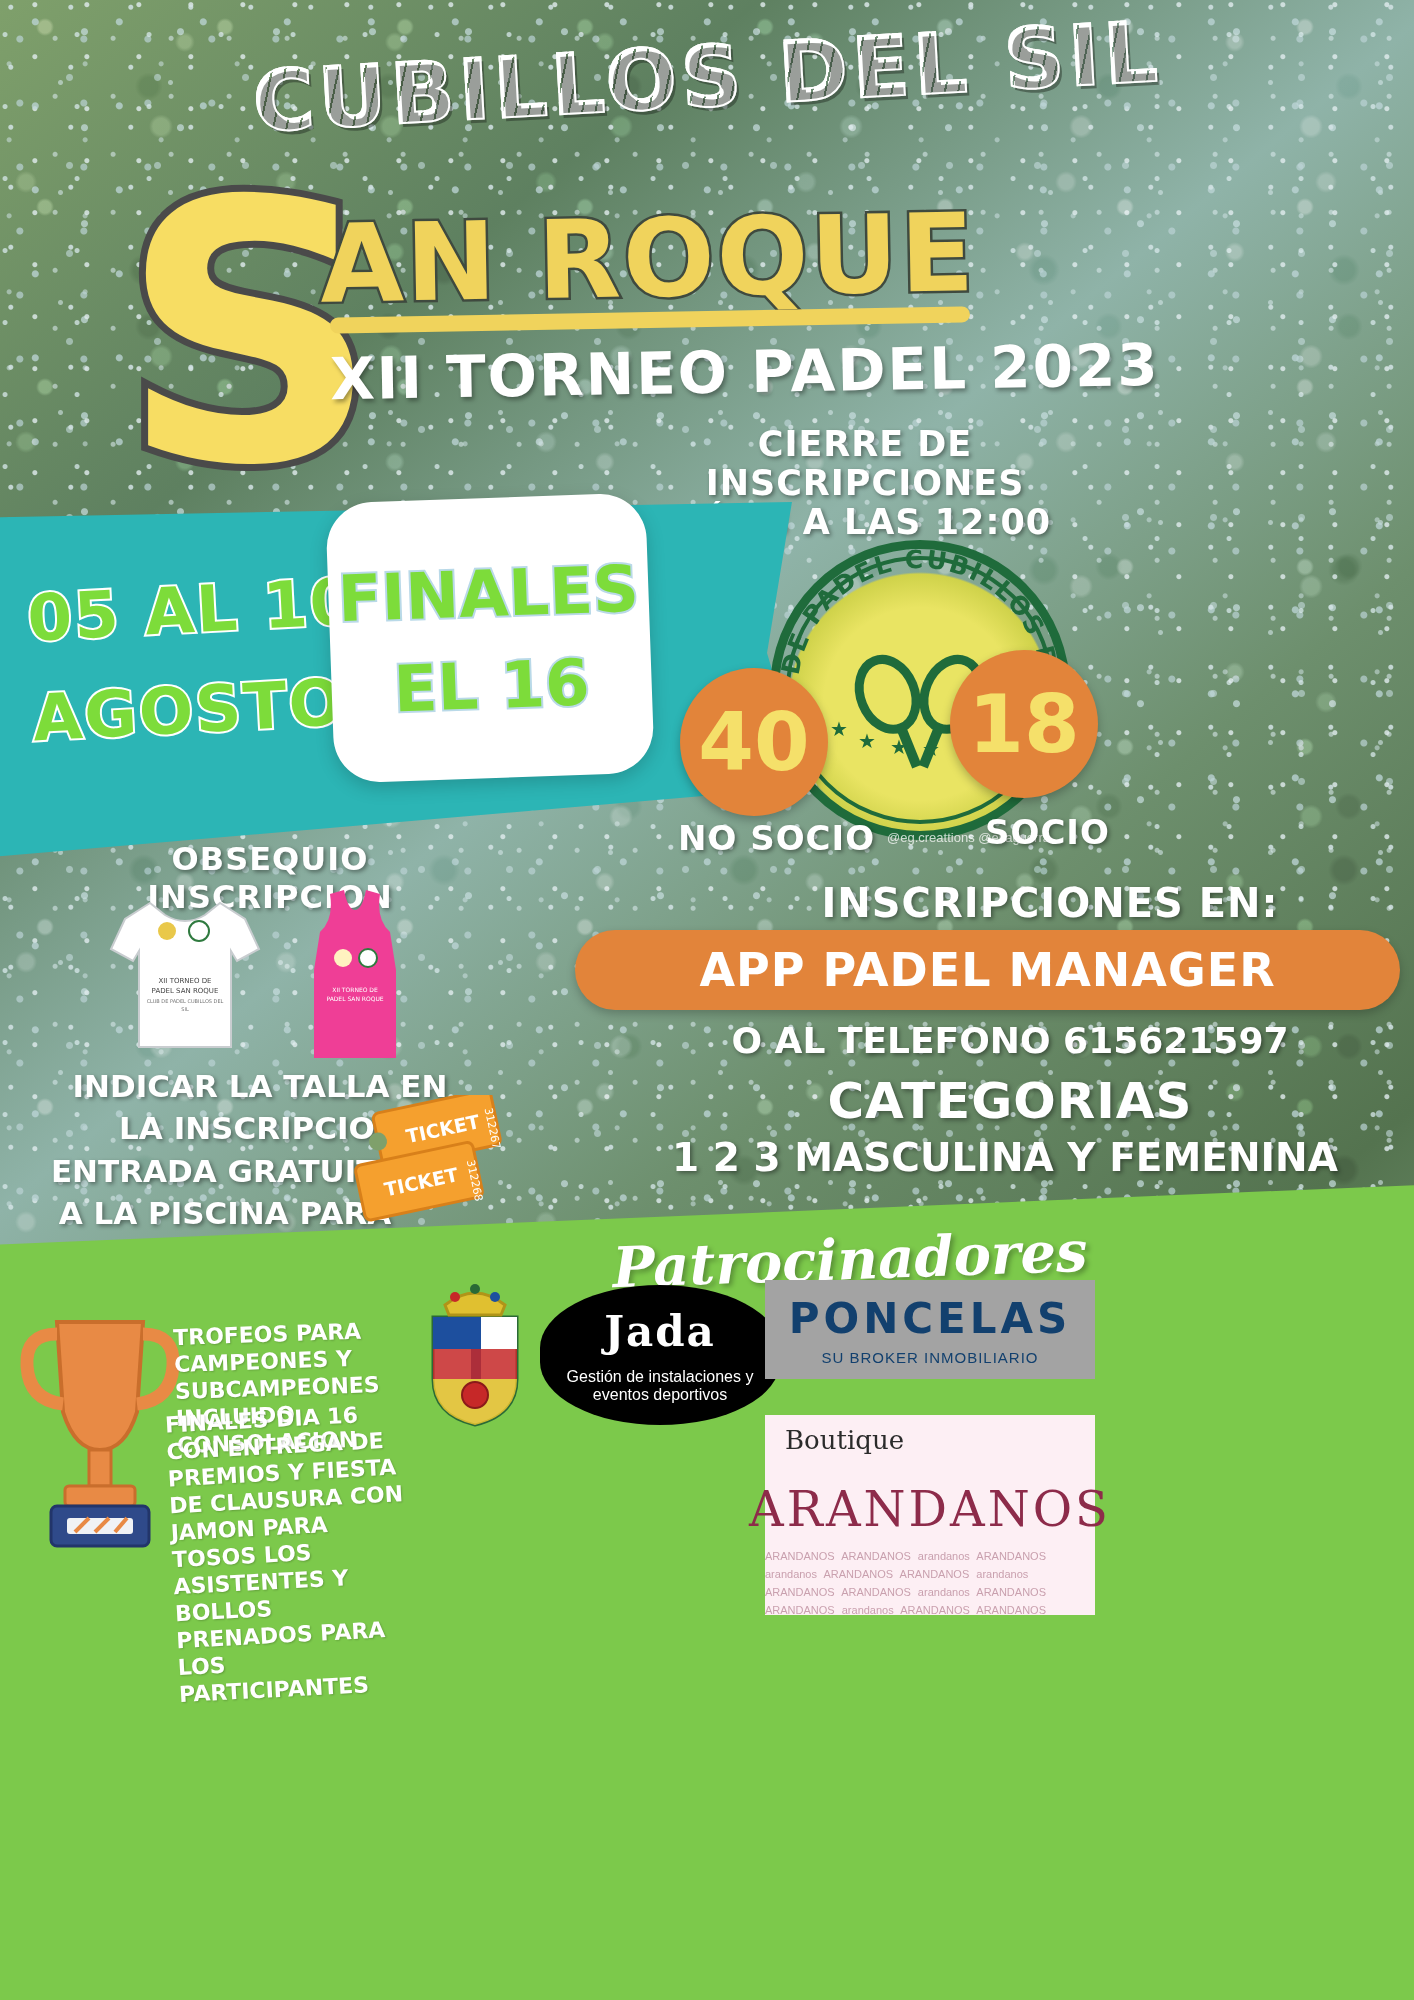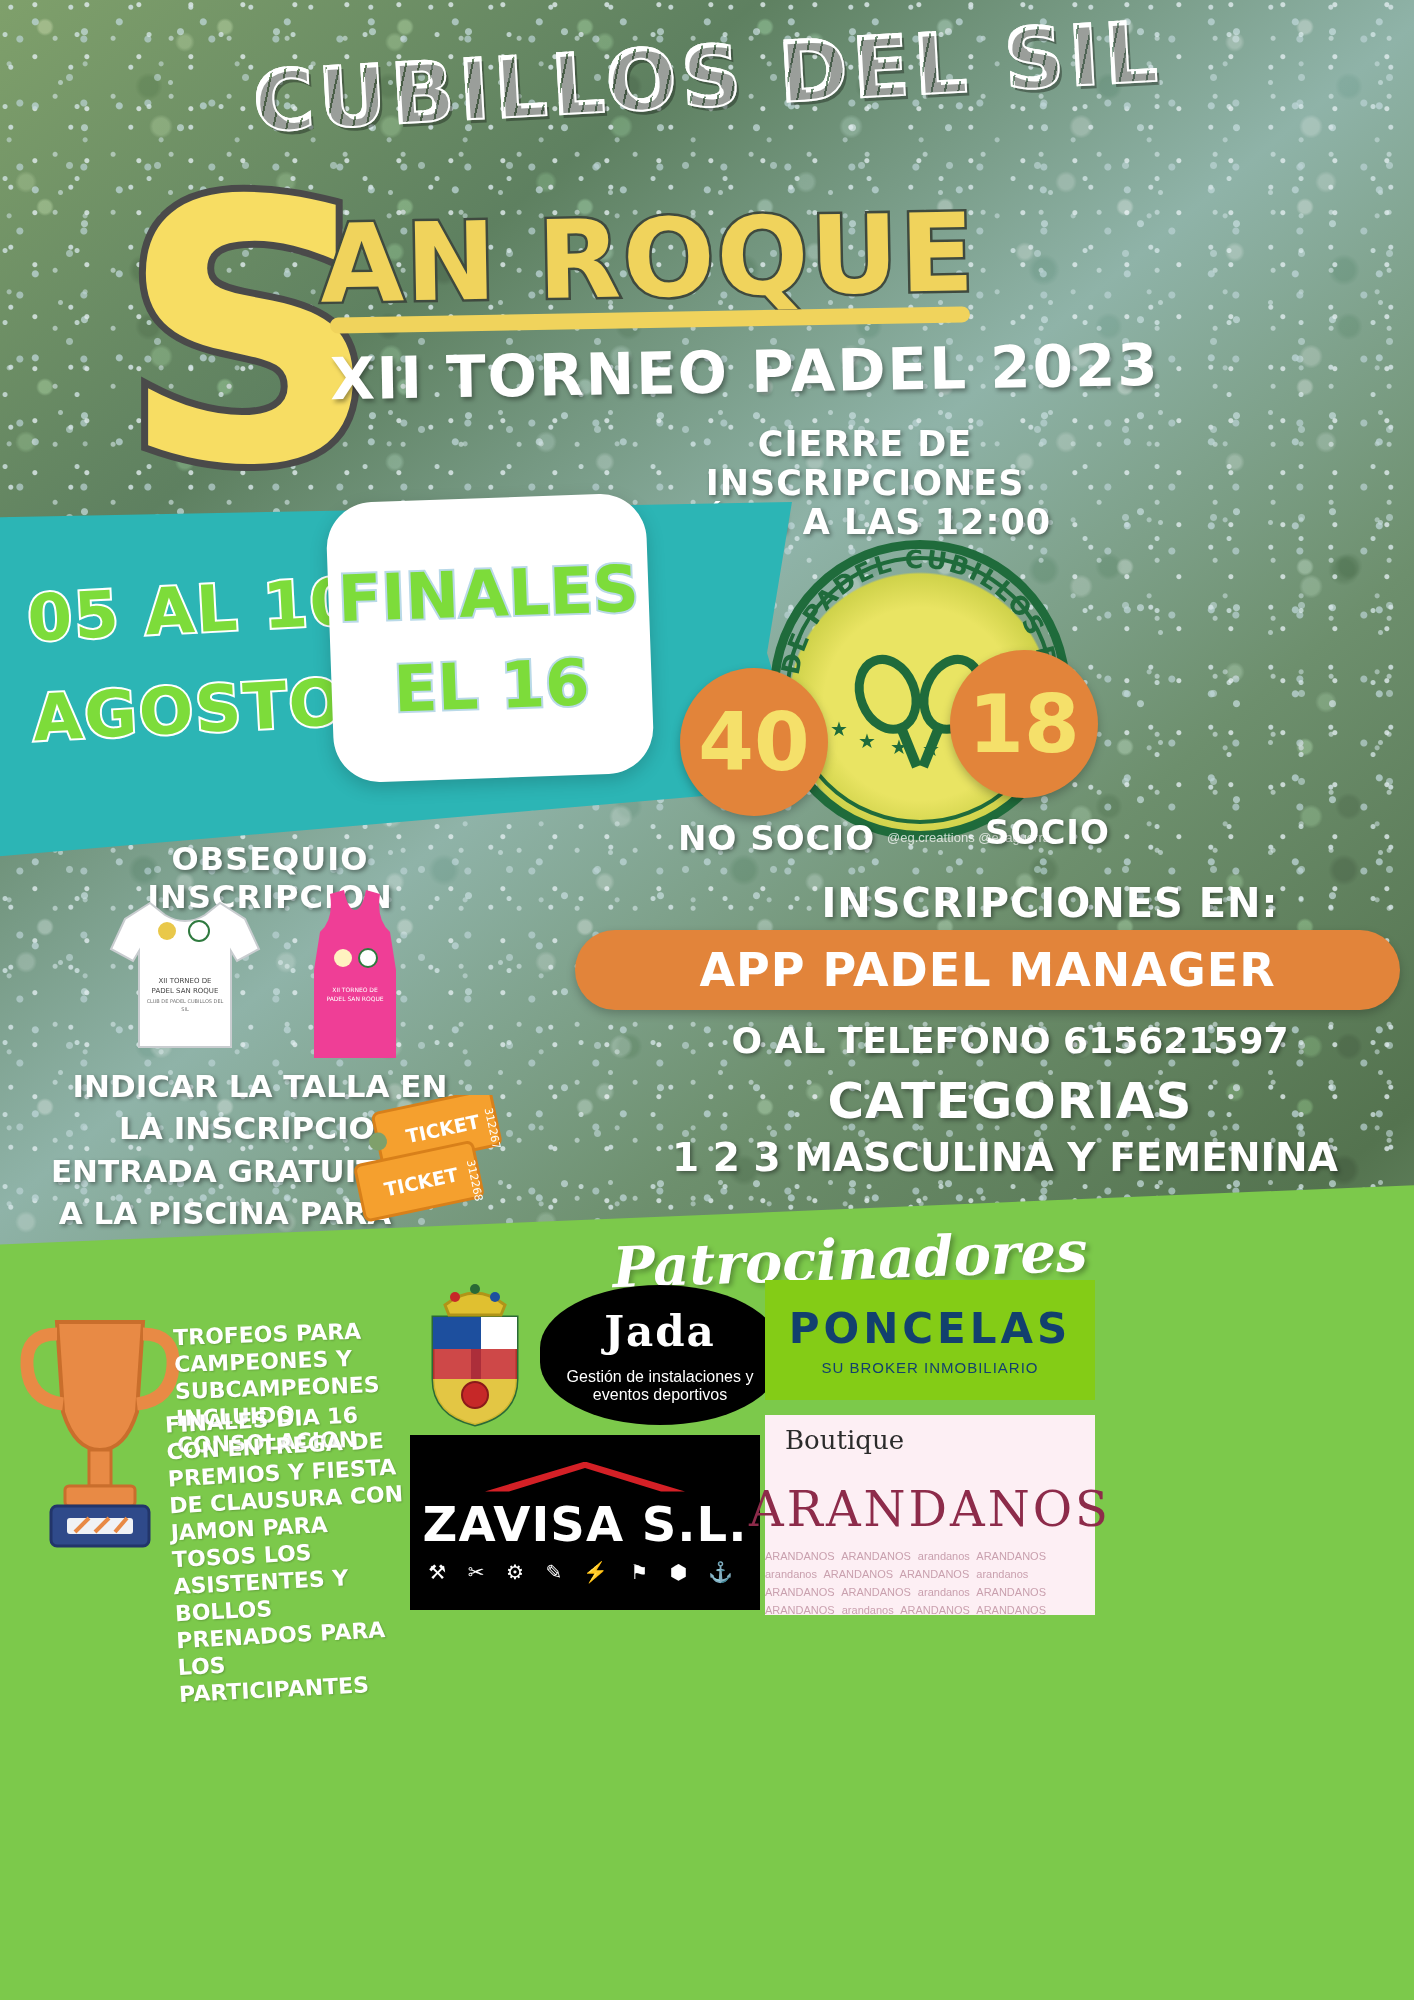--- a/index.html
+++ b/index.html
@@ -411,22 +411,22 @@
     left: 540px; top: 1285px; width: 240px; height: 140px;
     background: #000000; border-radius: 50%/45%;
     display: flex; flex-direction: column; align-items: center; justify-content: center;
   }
   #sp-jada .j-main {
     color: #ffffff; font-family: "DejaVu Serif", serif; font-weight: bold; font-size: 42px; letter-spacing: 2px;
   }
   #sp-jada .j-sub { color: #ffffff; font-size: 16px; margin-top: 12px; text-align: center; }
 
   #sp-poncelas {
-    left: 765px; top: 1280px; width: 330px; height: 120px;
-    background: #84cc16;
+    left: 765px; top: 1280px; width: 330px; height: 99px;
+    background: #a3a3a3;
     display: flex; flex-direction: column; align-items: center; justify-content: center; text-align: center;
   }
   #sp-poncelas .p-main { color: #12406e; font-family: "DejaVu Sans", sans-serif; font-weight: bold; font-size: 42px; letter-spacing: 4px; }
   #sp-poncelas .p-sub { color: #12406e; font-size: 15px; letter-spacing: 1px; margin-top: 6px; }
 
   #sp-zavisa {
     left: 410px; top: 1435px; width: 350px; height: 175px;
     background: #000000;
     display: flex; flex-direction: column; align-items: center; justify-content: center;
   }
@@ -604,25 +604,20 @@
   <div class="sponsor" id="sp-jada">
     <div class="j-main">Jada</div>
     <div class="j-sub">Gestión de instalaciones y eventos deportivos</div>
   </div>
 
   <div class="sponsor" id="sp-poncelas">
     <div class="p-main">PONCELAS</div>
     <div class="p-sub">SU BROKER INMOBILIARIO</div>
   </div>
 
-  <div class="sponsor" id="sp-zavisa">
-    <div class="z-roof"></div>
-    <div class="z-main">ZAVISA S.L.</div>
-    <div class="z-icons">⚒ ✂ ⚙ ✎ ⚡ ⚑ ⬢ ⚓</div>
-  </div>
 
   <div class="sponsor" id="sp-arandanos">
     <div class="a-boutique">Boutique</div>
     <div class="a-main">ARANDANOS</div>
     <div class="a-pattern">ARANDANOS ARANDANOS arandanos ARANDANOS arandanos ARANDANOS ARANDANOS arandanos ARANDANOS ARANDANOS arandanos ARANDANOS ARANDANOS arandanos ARANDANOS ARANDANOS</div>
   </div>
 
 </div>
 
 </body></html>

